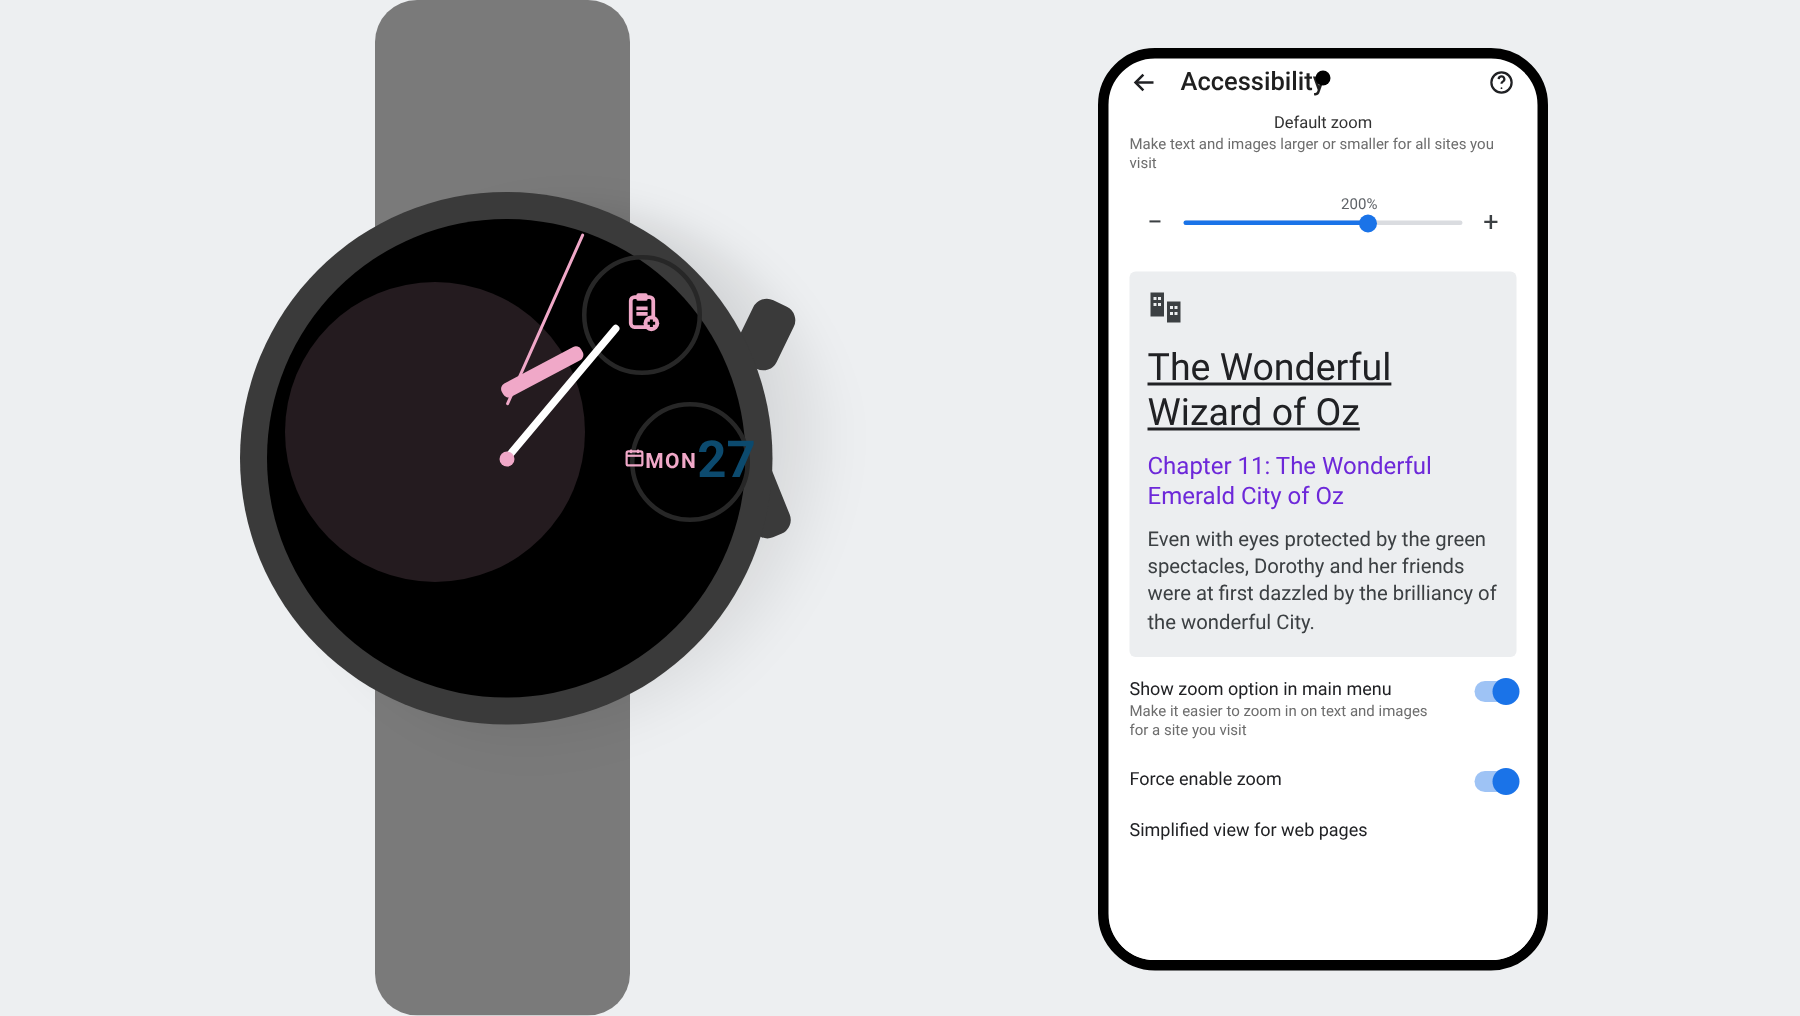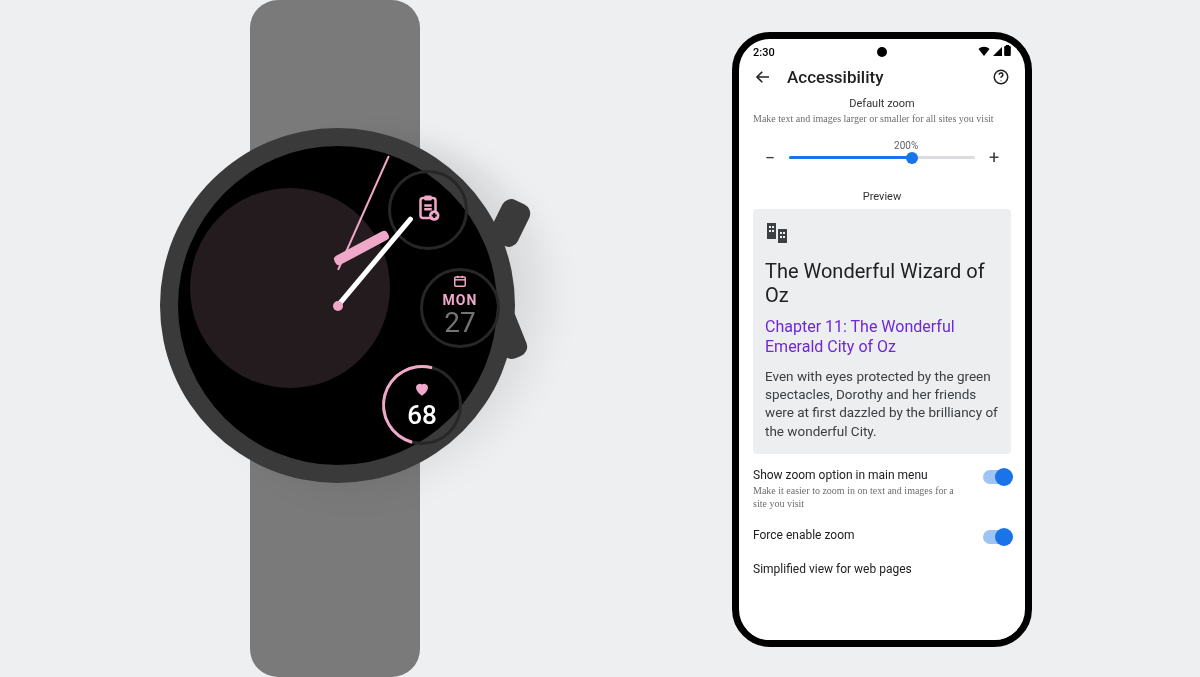--- a/index.html
+++ b/index.html
@@ -100,34 +100,33 @@
     border-radius: 50%;
     background: #f0a8c8;
   }
 
   .complication {
     position: absolute;
     width: 80px; height: 80px;
     border-radius: 50%;
     border: 3px solid #272727;
     display: flex;
-    flex-direction: column;
     align-items: center;
     justify-content: center;
     text-align: center;
   }
   .complication.clip { left: 258px; top: 170px; }
   .complication.cal  { left: 290px; top: 268px; }
   .complication.hr   { left: 252px; top: 365px; }
 
   .complication .icon { color: #f0a8c8; }
   .complication .day {
     color: #f0a8c8; font-weight: 700; font-size: 14px; letter-spacing: 1px;
   }
-  .complication .date { color: #737373; font-size: 28px; font-weight: 400; margin-top: -2px;}
+  .complication .date { color: #0c4a6e; font-size: 34px; font-weight: 700; margin-top: -2px;}
   .complication .bpm { color: #fff; font-size: 26px; font-weight: 500; margin-top: -2px;}
   .hr-arc {
     position: absolute; inset: -3px;
     border-radius: 50%;
     border: 3px solid transparent;
     border-left-color: #f0a8c8;
     border-bottom-color: #f0a8c8;
     transform: rotate(60deg);
   }
 
@@ -155,37 +154,37 @@
 
   .appbar {
     display: flex; align-items: center; gap: 14px;
     padding: 6px 14px 10px;
   }
   .appbar .title { font-size: 17px; font-weight: 500; flex: 1; color: #1f1f1f; }
   .appbar .icon-btn { width: 20px; height: 20px; display:flex; align-items:center; justify-content:center; }
 
   .section { padding: 0 14px; }
   .label-sm { font-size: 11px; color: #323232; text-align: center; }
-  .caption  { font-size: 10px; color: #6d6d6d; margin-top: 2px; line-height: 1.3; font-family: Liberation Serif, serif; }
+  .caption  { font-size: 10px; color: #6d6d6d; margin-top: 2px; line-height: 1.3; }
 
   .slider-row { display: flex; align-items: center; gap: 10px; margin-top: 22px; padding: 0 8px;}
   .slider-wrap { flex: 1; position: relative; text-align: right; }
   .slider-val { position: absolute; top: -16px; left: 63%; transform: translateX(-50%); font-size: 10px; color: #5f6368;}
   .track { height: 3px; background: #dadce0; border-radius: 2px; position: relative; }
   .track .fill { position: absolute; left:0; top:0; bottom:0; width: 66%; background: #1a73e8; border-radius: 2px;}
   .thumb { position: absolute; left: 66%; top: 50%; width: 12px; height: 12px; background: #1a73e8; border-radius: 50%; transform: translate(-50%,-50%);}
   .step-btn { font-size: 18px; color: #3c4043; width: 18px; text-align:center; user-select:none; cursor:pointer;}
 
   .preview-block { margin-top: 22px; }
   .preview-card {
     background: #eceef0; border-radius: 4px;
     padding: 12px 12px 14px; margin-top: 6px;
   }
   .preview-icon svg { width: 24px; height: 24px; }
-  .preview-title { font-size: 20px; color: #202124; margin-top: 10px; line-height: 1.2; }
+  .preview-title { font-size: 25px; color: #202124; margin-top: 10px; line-height: 1.2; text-decoration: underline; }
   .preview-sub { font-size: 16px; color: #6d28d9; margin-top: 10px; line-height: 1.25; }
   .preview-body { font-size: 13.5px; color: #3c4043; margin-top: 10px; line-height: 1.35;}
 
   .setting-row { display: flex; align-items: flex-start; gap: 20px; padding: 14px 14px 4px; }
   .setting-row .txt { flex: 1; }
   .setting-row .name { font-size: 12px; color: #202124; }
   .toggle {
     position: relative; width: 28px; height: 14px; border-radius: 10px;
     background: #9ec3f5; flex-shrink:0; margin-top:2px; cursor:pointer;
   }
@@ -232,60 +231,30 @@
         <rect x="3" y="5" width="18" height="16" rx="2"></rect>
         <line x1="3" y1="10" x2="21" y2="10"></line>
         <line x1="8" y1="3" x2="8" y2="7"></line>
         <line x1="16" y1="3" x2="16" y2="7"></line>
       </svg>
     </span>
     <span class="day">MON</span>
     <span class="date">27</span>
   </div>
 
-  <div class="complication hr">
-    <div class="hr-arc"></div>
-    <span class="icon">
-      <svg width="18" height="18" viewBox="0 0 24 24" fill="#f0a8c8">
-        <path d="M12 21s-8-5.3-8-11a5 5 0 0 1 8-4 5 5 0 0 1 8 4c0 5.7-8 11-8 11z"></path>
-      </svg>
-    </span>
-    <span class="bpm">68</span>
-  </div>
 
   <div class="hand hour"></div>
   <div class="hand minute"></div>
   <div class="hand second"></div>
   <div class="pivot"></div>
 </div>
 
 <div class="phone">
   <div class="notch"></div>
 
-  <div class="statusbar">
-    <span>2:30</span>
-    <div class="status-icons">
-      <span>
-        <svg width="12" height="10" viewBox="0 0 24 20" fill="#000">
-            <path d="M12 20L1 6c6-6 16-6 22 0L12 20z"></path>
-          </svg>
-      </span>
-      <span>
-        <svg width="10" height="10" viewBox="0 0 20 20" fill="#000">
-            <path d="M2 20L20 2v18H2z"></path>
-          </svg>
-      </span>
-      <span>
-        <svg width="7" height="11" viewBox="0 0 12 20" fill="#000">
-            <rect x="0" y="2" width="12" height="18" rx="2"></rect>
-            <rect x="3" y="0" width="6" height="3"></rect>
-          </svg>
-      </span>
-    </div>
-  </div>
 
   <div class="appbar">
     <div class="icon-btn">
       <svg width="18" height="18" viewBox="0 0 24 24" fill="none" stroke="#202124" stroke-width="2.2">
         <line x1="20" y1="12" x2="4" y2="12"></line>
           <polyline points="11 5 4 12 11 19"></polyline>
       </svg>
     </div>
     <div class="title">Accessibility</div>
     <div class="icon-btn">
@@ -308,21 +277,20 @@
         <div class="track">
             <div class="fill"></div>
             <div class="thumb"></div>
           </div>
       </div>
       <div class="step-btn">+</div>
     </div>
   </div>
 
   <div class="section preview-block">
-    <div class="label-sm">Preview</div>
     <div class="preview-card">
       <div class="preview-icon">
         <svg viewBox="0 0 24 24" fill="#3c4043">
           <rect x="2" y="2" width="9" height="16"></rect>
           <rect x="13" y="8" width="9" height="14"></rect>
           <rect x="4" y="5" width="2" height="2" fill="#eceef0"></rect>
           <rect x="7" y="5" width="2" height="2" fill="#eceef0"></rect>
           <rect x="4" y="9" width="2" height="2" fill="#eceef0"></rect>
           <rect x="7" y="9" width="2" height="2" fill="#eceef0"></rect>
           <rect x="15" y="11" width="2" height="2" fill="#eceef0"></rect>

